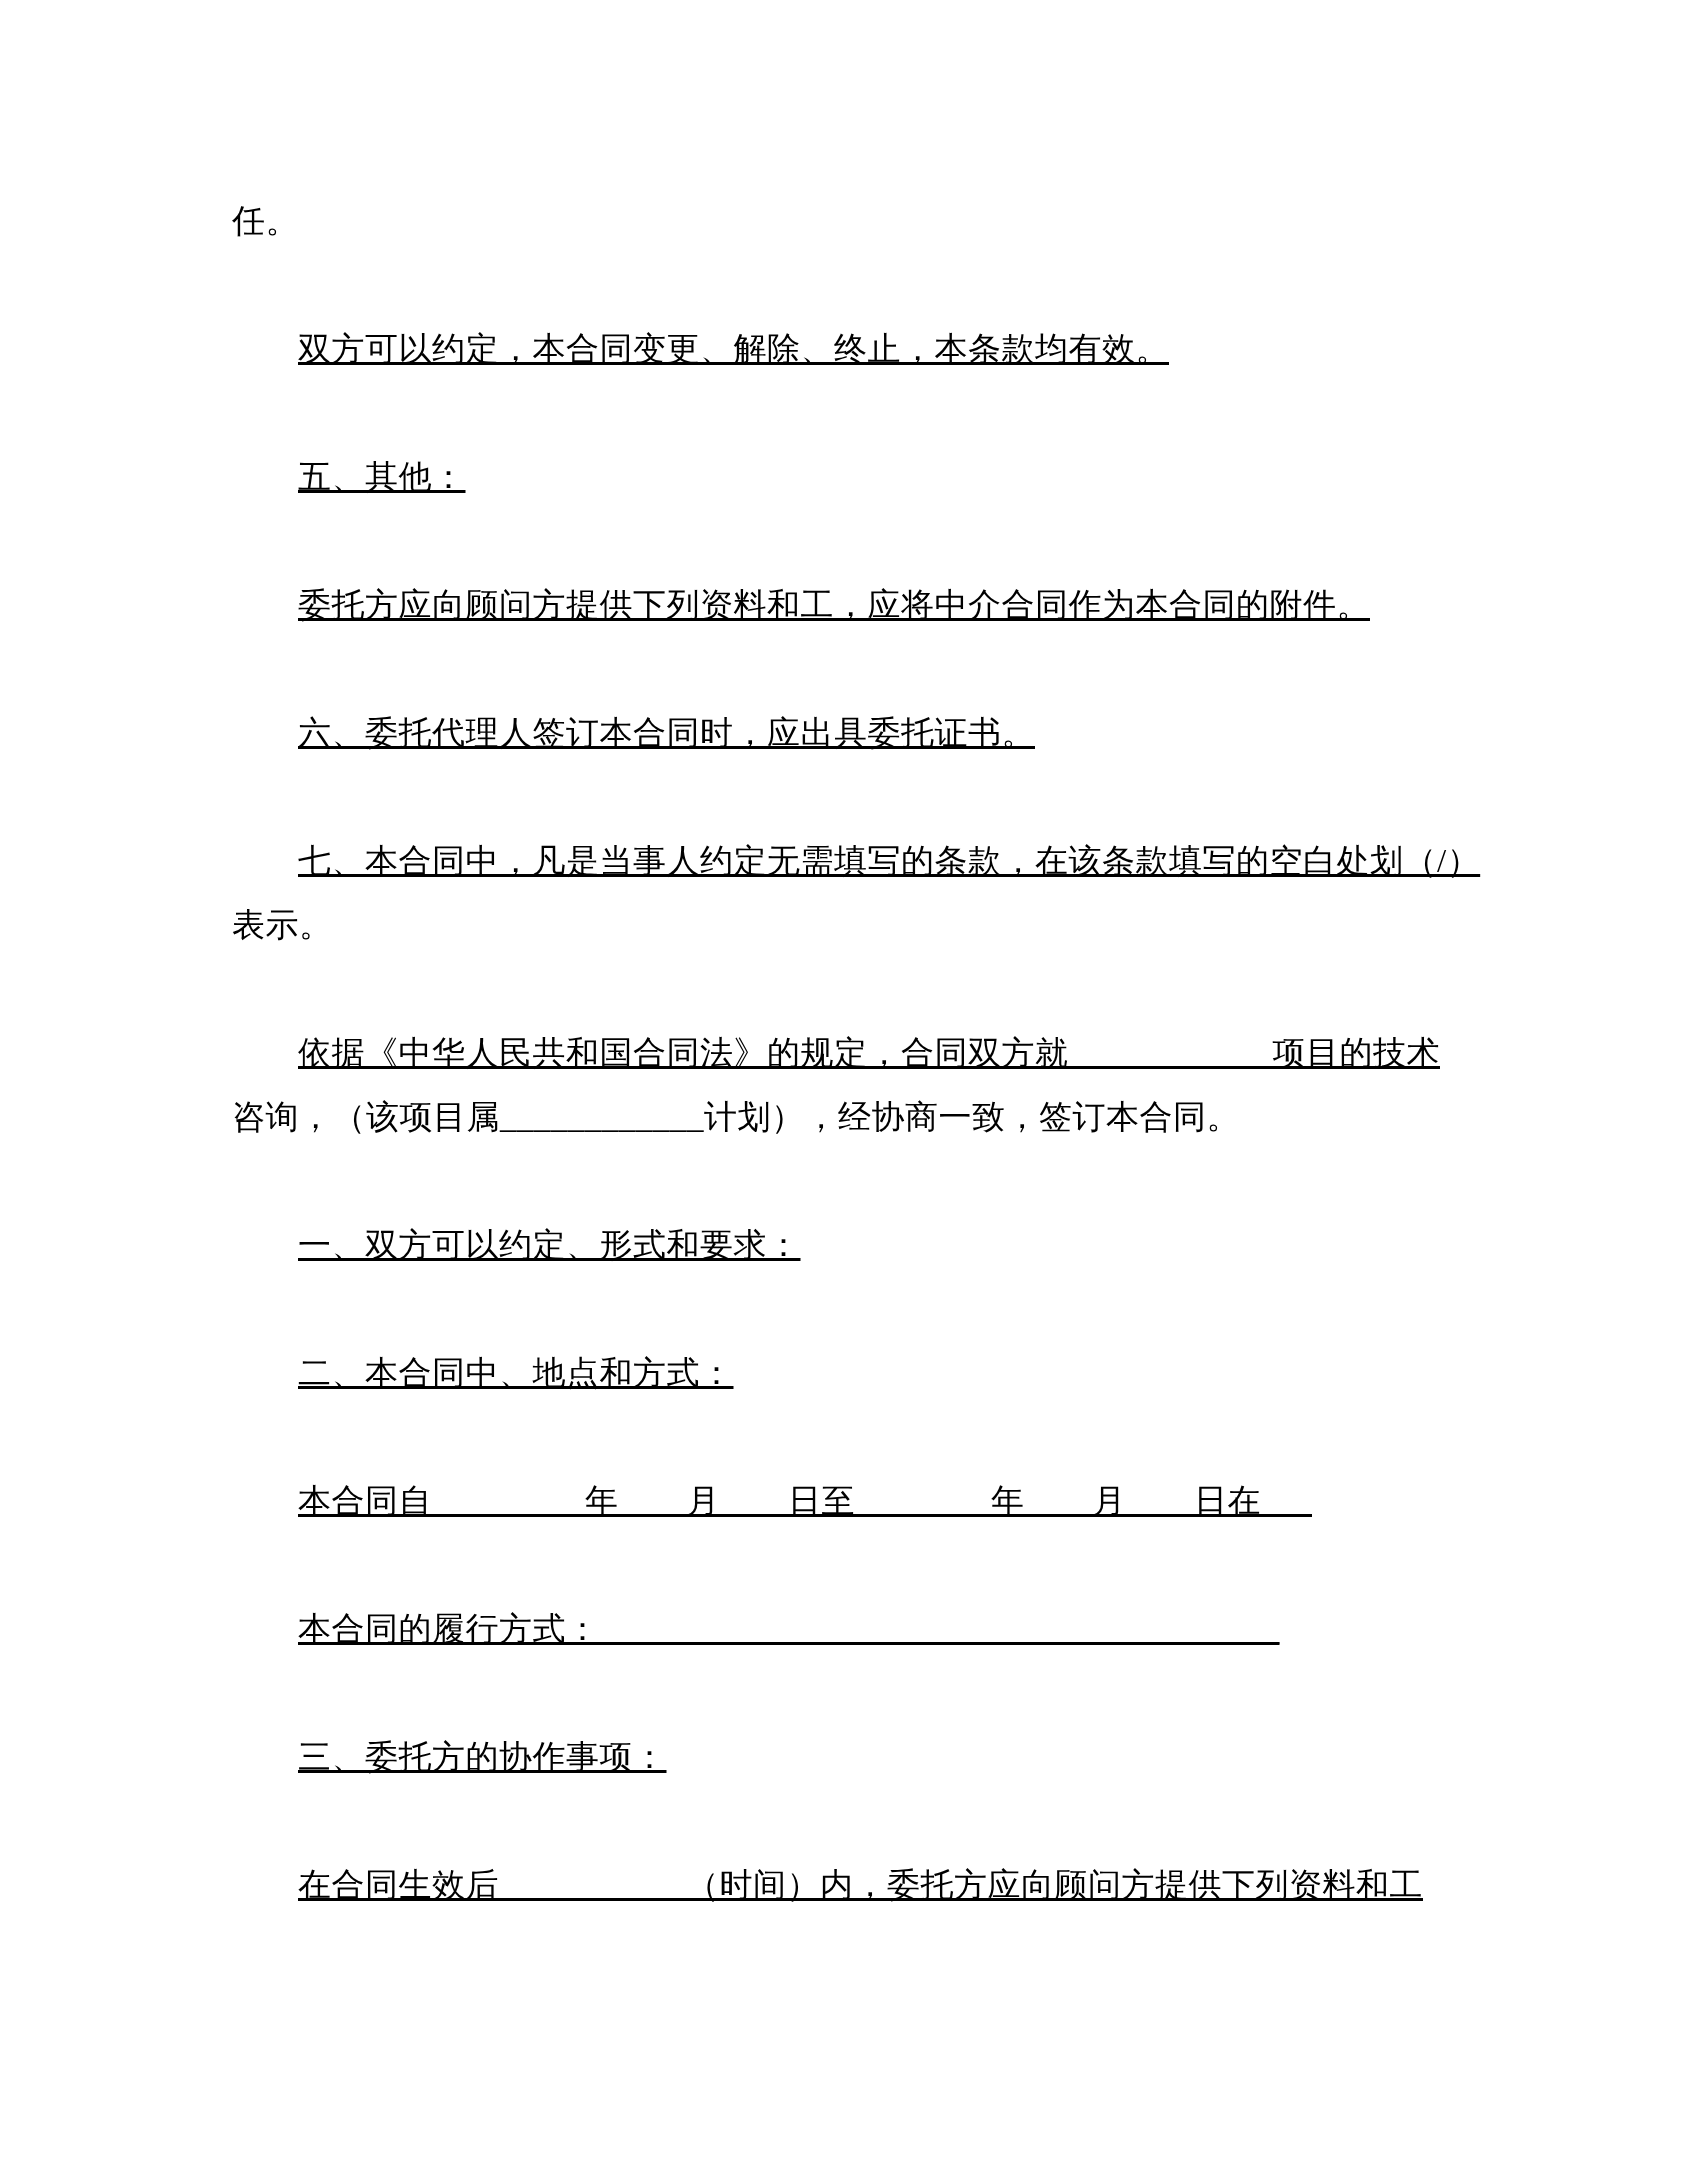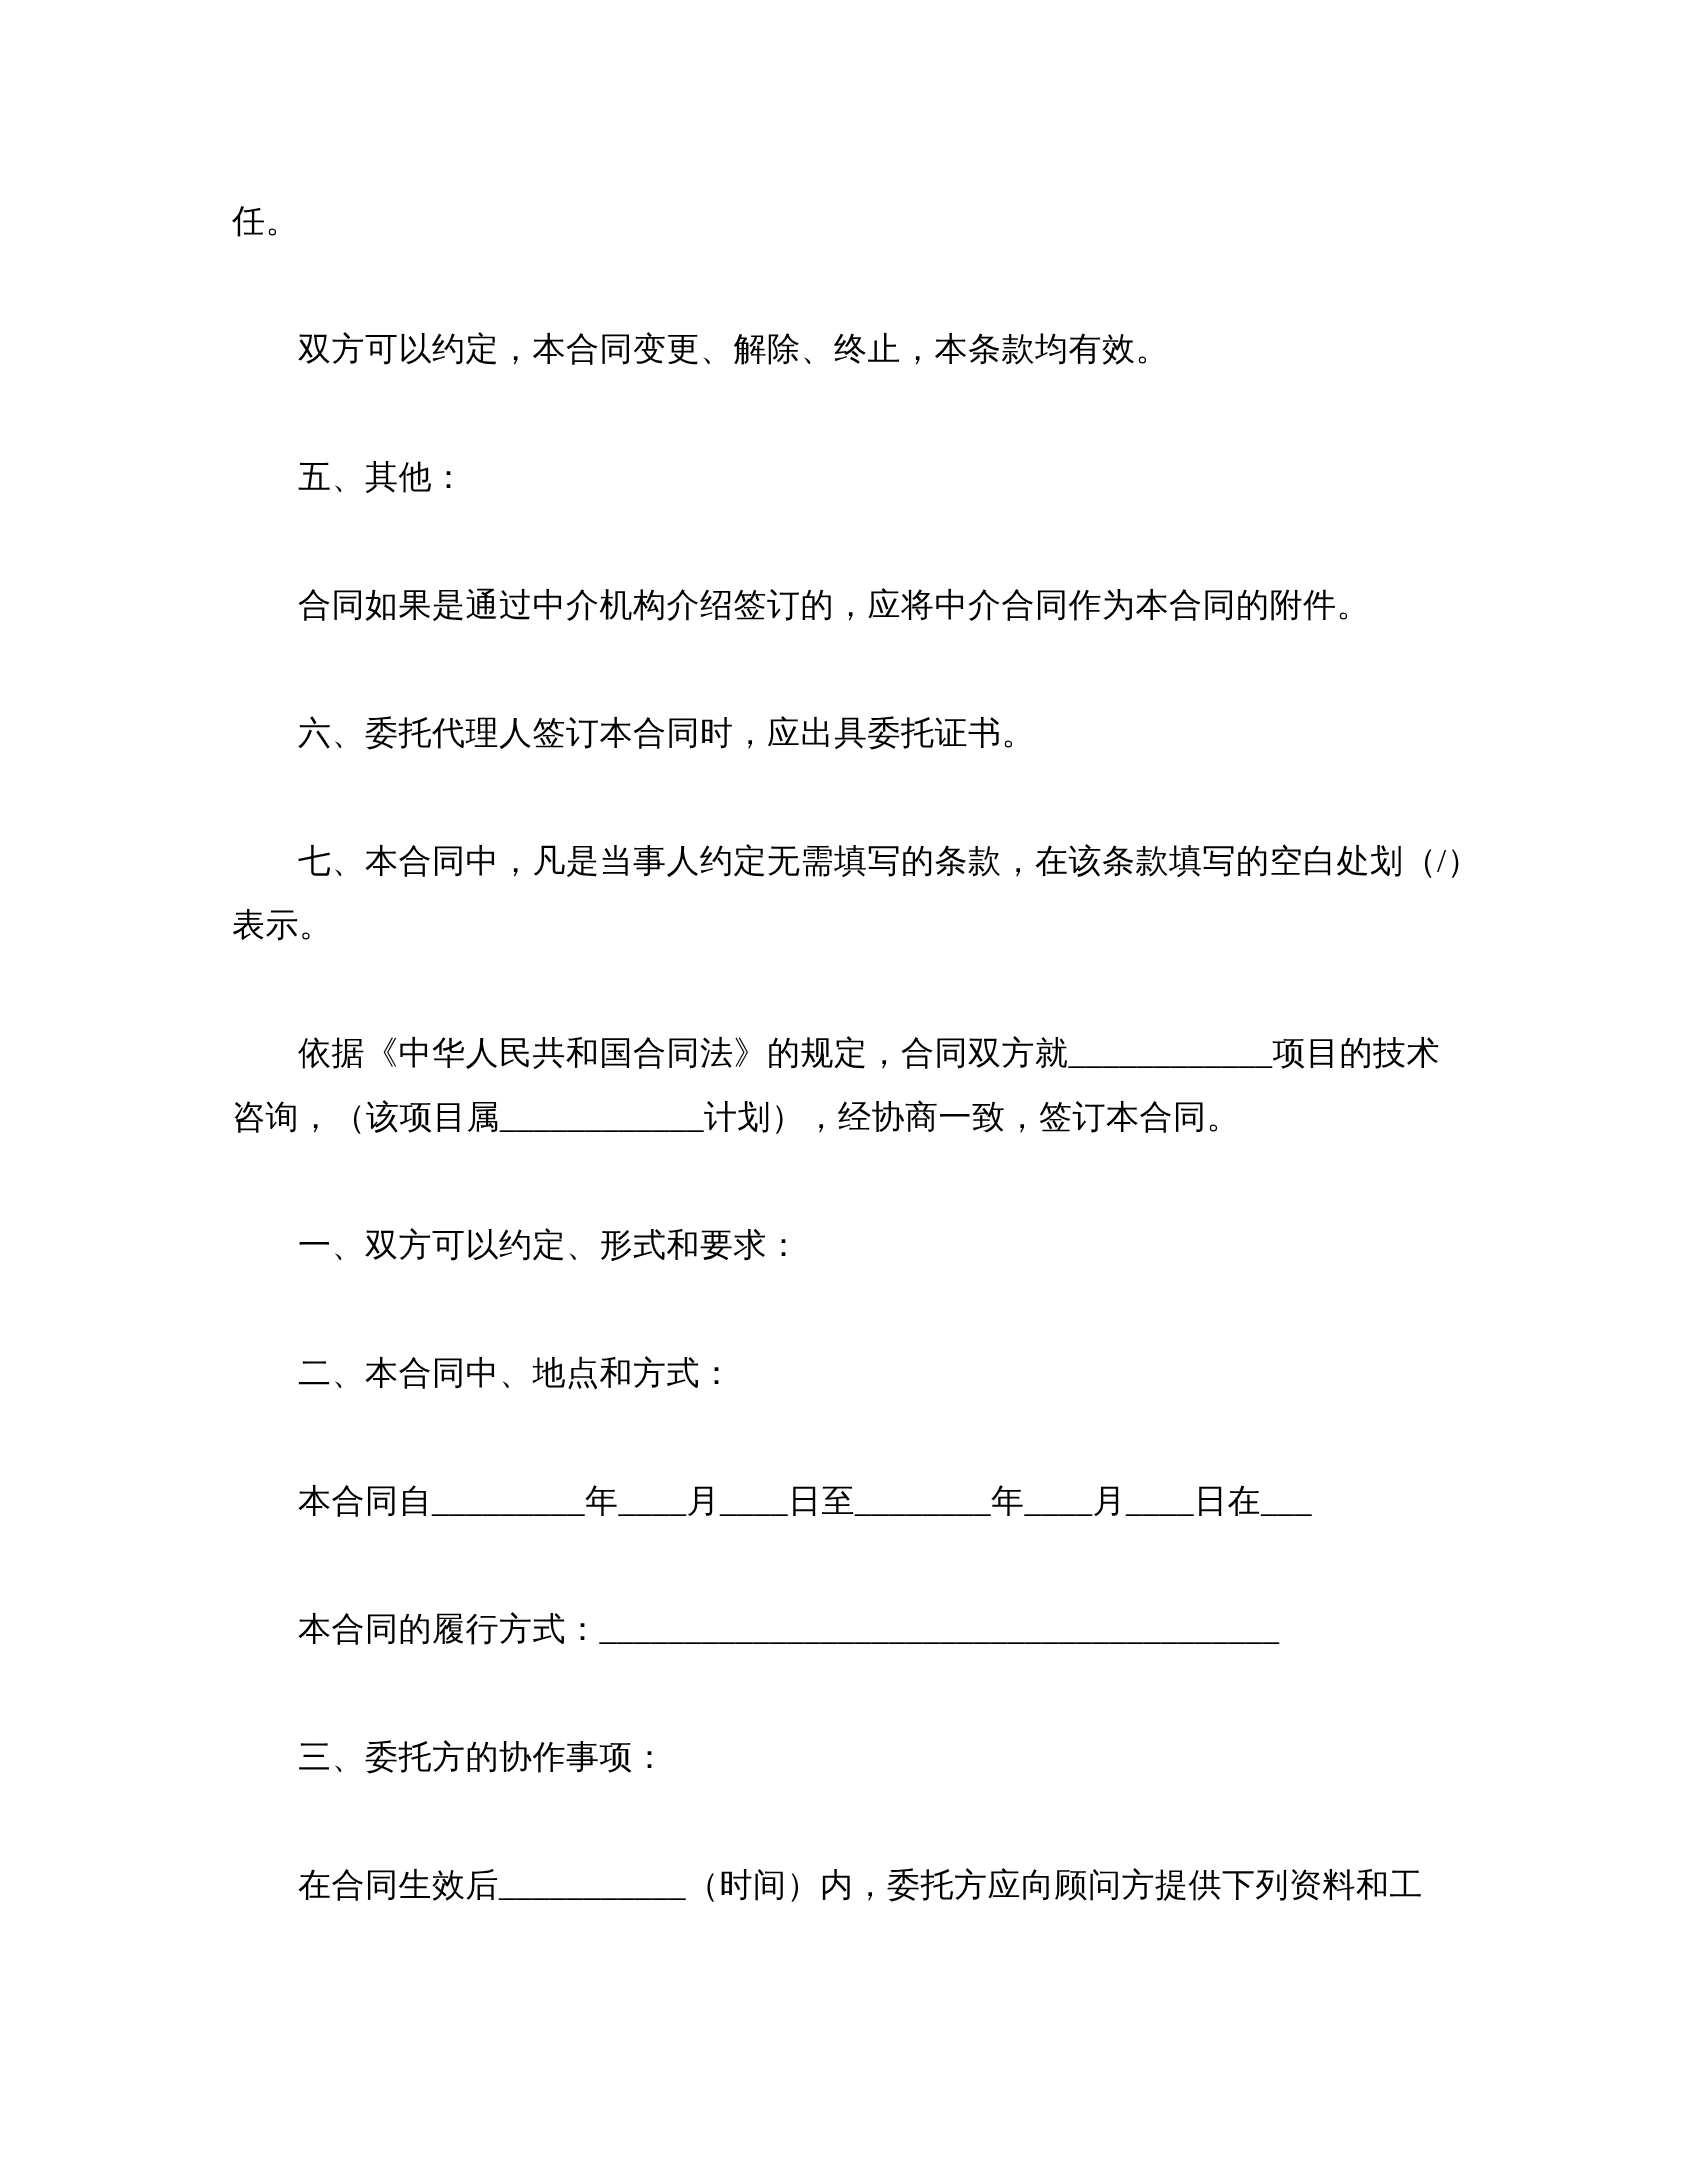--- a/index.html
+++ b/index.html
@@ -23,41 +23,42 @@
     margin: 0 0 64px 0;
   }
   .line {
     line-height: 64px;
     height: 64px;
     white-space: pre;
     letter-spacing: 0.5px;
   }
   .line.first {
     text-indent: 66px;
+    text-decoration: underline;
   }
 </style>
 </head>
 <body>
 
 <div class="page">
 
   <div class="para">
     <div class="line">任。</div>
   </div>
 
   <div class="para">
     <div class="line first">双方可以约定，本合同变更、解除、终止，本条款均有效。</div>
   </div>
 
   <div class="para">
     <div class="line first">五、其他：</div>
   </div>
 
   <div class="para">
-    <div class="line first">合同如果是通过中介机构介绍签订的，应将中介合同作为本合同的附件。</div>
+    <div class="line first">委托方应向顾问方提供下列资料和工，应将中介合同作为本合同的附件。</div>
   </div>
 
   <div class="para">
     <div class="line first">六、委托代理人签订本合同时，应出具委托证书。</div>
   </div>
 
   <div class="para">
     <div class="line first">七、本合同中，凡是当事人约定无需填写的条款，在该条款填写的空白处划（/）</div>
     <div class="line">表示。</div>
   </div>

